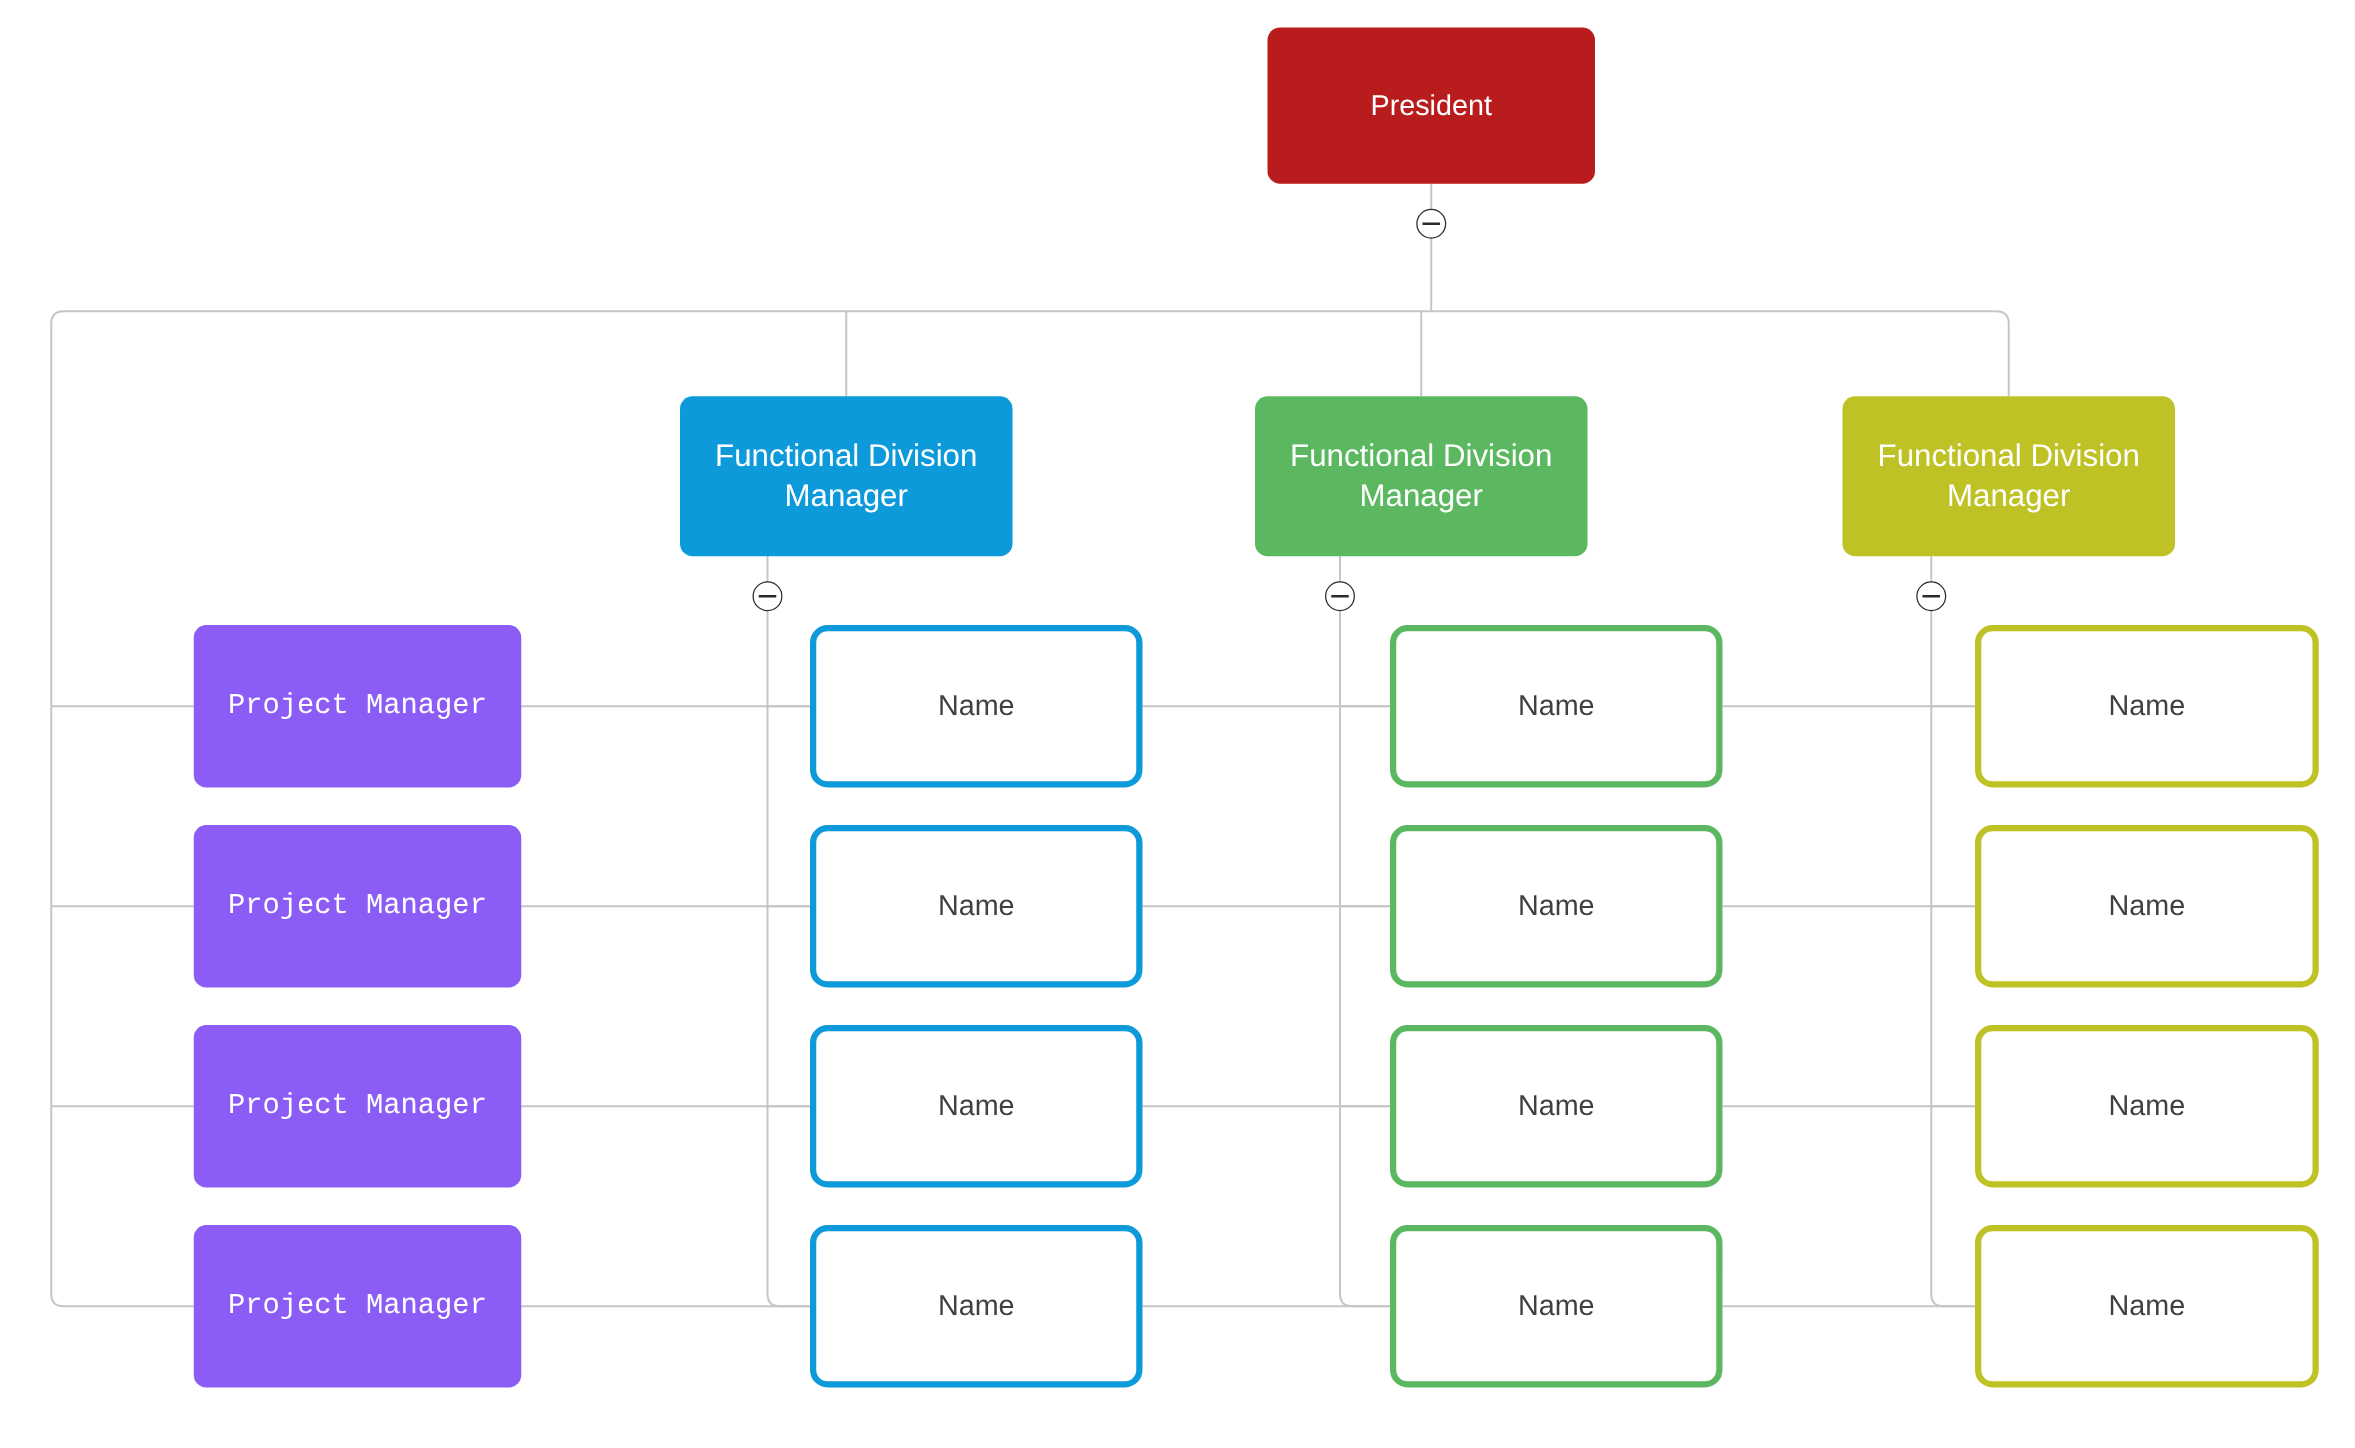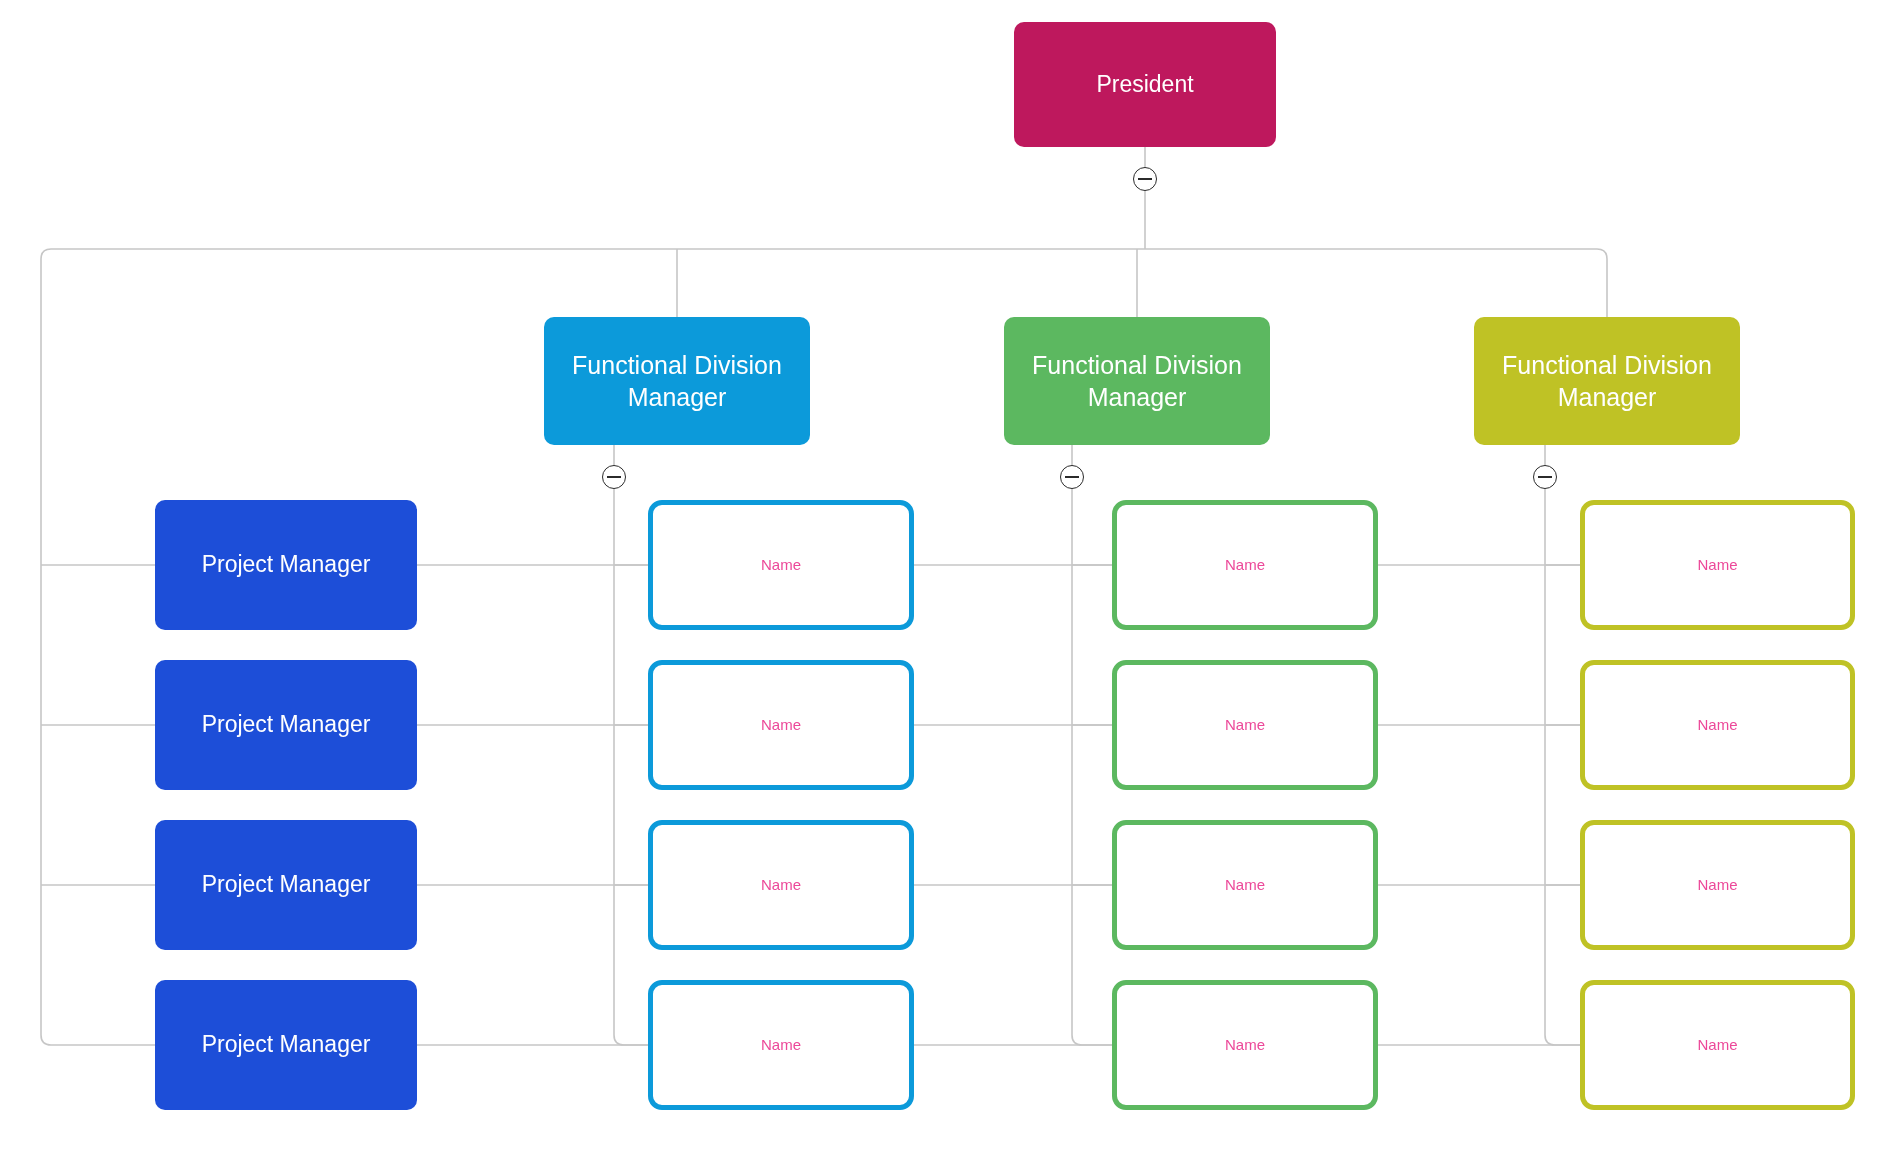--- a/index.html
+++ b/index.html
@@ -33,31 +33,32 @@
     text-align: center;
     border-radius: 10px;
     line-height: 1.28;
     z-index: 5;
   }
   .node-filled {
     color: #ffffff;
     font-size: 25px;
   }
   .node-president {
-    background: #be185d;
+    background: #b91c1c;
     font-size: 23px;
   }
   .node-pm {
-    background: #1d4ed8;
+    background: #8b5cf6;
     font-size: 23px;
+    font-family: Liberation Mono, monospace;
   }
   .node-outline {
     background: #ffffff;
-    color: #ec4899;
-    font-size: 15px;
+    color: #404040;
+    font-size: 23px;
     border-style: solid;
     border-width: 5px;
     border-radius: 14px;
   }
   .node-label {
     display: block;
     padding: 0 10px;
   }
   .collapse-toggle {
     position: absolute;

